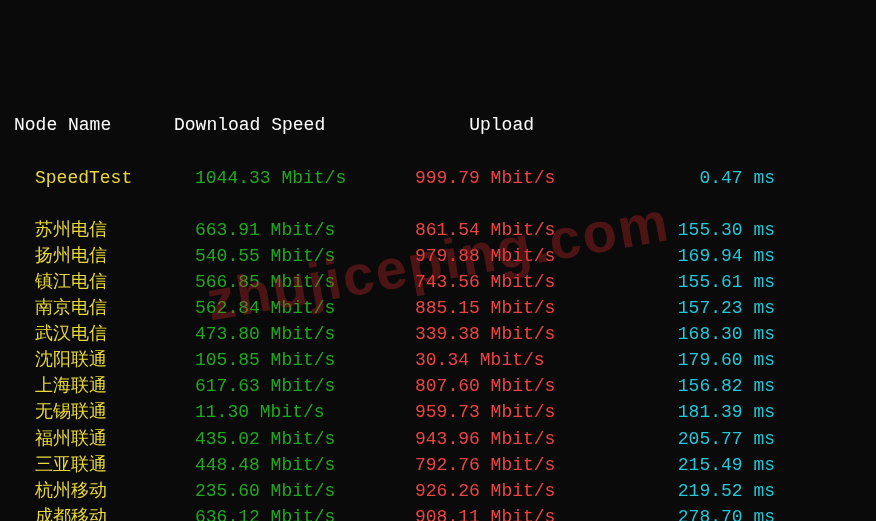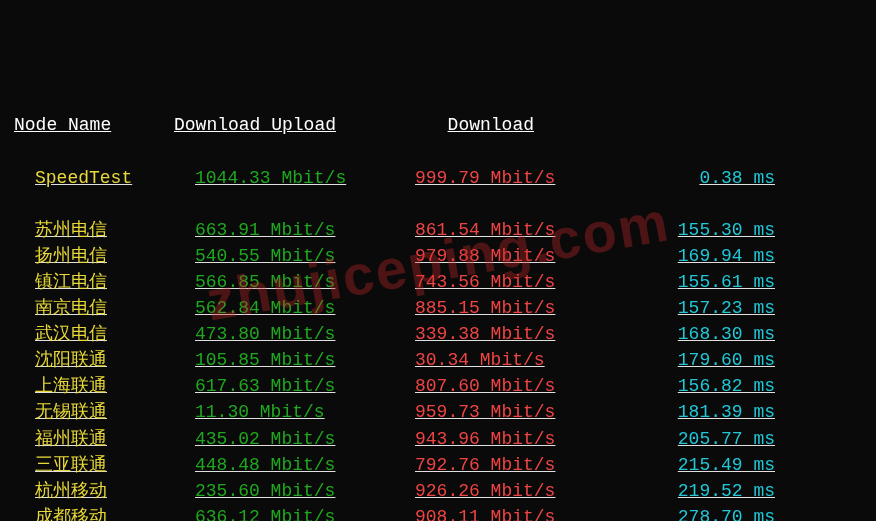--- a/index.html
+++ b/index.html
@@ -17,21 +17,21 @@
       width: 876px;
       height: 521px;
       white-space: pre;
       position: relative;
     }
     .white { color: #ffffff; }
     .yellow { color: #e8d838; margin-left: 21px; }
     .green { color: #1fa81f; }
     .red { color: #ef4444; }
     .cyan { color: #20c8d8; }
-    .row { display: flex; text-decoration: underline; }
+    .row { display: flex; }
     .col-node { width: 160px; }
     .col-upload { width: 220px; }
     .col-download { width: 220px; }
     .col-latency { width: 140px; text-align: right; }
     .hdr-upload { width: 220px; }
     .hdr-download { width: 220px; }
     .hdr-latency { width: 140px; text-align: right; }
     .watermark {
       position: absolute;
       top: 50%;
@@ -45,28 +45,28 @@
       letter-spacing: 2px;
     }
   </style>
 </head>
 <body>
 
 
 
 <div class="row white">
   <span class="col-node">Node Name</span>
-  <span class="hdr-download">Download Upload</span>
-  <span class="hdr-latency">Download</span>
+  <span class="hdr-download">Download Speed</span>
+  <span class="hdr-latency">Upload</span>
 </div>
 <div class="row">
   <span class="col-node yellow">SpeedTest</span>
   <span class="col-upload green">1044.33 Mbit/s</span>
   <span class="col-download red">999.79 Mbit/s</span>
-  <span class="col-latency cyan">0.38 ms</span>
+  <span class="col-latency cyan">0.47 ms</span>
 </div>
 <div id="rows-container"><div class="row"><span class="col-node yellow">苏州电信</span><span class="col-upload green">663.91 Mbit/s</span><span class="col-download red">861.54 Mbit/s</span><span class="col-latency cyan">155.30 ms</span></div><div class="row"><span class="col-node yellow">扬州电信</span><span class="col-upload green">540.55 Mbit/s</span><span class="col-download red">979.88 Mbit/s</span><span class="col-latency cyan">169.94 ms</span></div><div class="row"><span class="col-node yellow">镇江电信</span><span class="col-upload green">566.85 Mbit/s</span><span class="col-download red">743.56 Mbit/s</span><span class="col-latency cyan">155.61 ms</span></div><div class="row"><span class="col-node yellow">南京电信</span><span class="col-upload green">562.84 Mbit/s</span><span class="col-download red">885.15 Mbit/s</span><span class="col-latency cyan">157.23 ms</span></div><div class="row"><span class="col-node yellow">武汉电信</span><span class="col-upload green">473.80 Mbit/s</span><span class="col-download red">339.38 Mbit/s</span><span class="col-latency cyan">168.30 ms</span></div><div class="row"><span class="col-node yellow">沈阳联通</span><span class="col-upload green">105.85 Mbit/s</span><span class="col-download red">30.34 Mbit/s</span><span class="col-latency cyan">179.60 ms</span></div><div class="row"><span class="col-node yellow">上海联通</span><span class="col-upload green">617.63 Mbit/s</span><span class="col-download red">807.60 Mbit/s</span><span class="col-latency cyan">156.82 ms</span></div><div class="row"><span class="col-node yellow">无锡联通</span><span class="col-upload green">11.30 Mbit/s</span><span class="col-download red">959.73 Mbit/s</span><span class="col-latency cyan">181.39 ms</span></div><div class="row"><span class="col-node yellow">福州联通</span><span class="col-upload green">435.02 Mbit/s</span><span class="col-download red">943.96 Mbit/s</span><span class="col-latency cyan">205.77 ms</span></div><div class="row"><span class="col-node yellow">三亚联通</span><span class="col-upload green">448.48 Mbit/s</span><span class="col-download red">792.76 Mbit/s</span><span class="col-latency cyan">215.49 ms</span></div><div class="row"><span class="col-node yellow">杭州移动</span><span class="col-upload green">235.60 Mbit/s</span><span class="col-download red">926.26 Mbit/s</span><span class="col-latency cyan">219.52 ms</span></div><div class="row"><span class="col-node yellow">成都移动</span><span class="col-upload green">636.12 Mbit/s</span><span class="col-download red">908.11 Mbit/s</span><span class="col-latency cyan">278.70 ms</span></div></div>
 
 
 
 
 
 
 <div class="watermark">zhujiceping.com</div>
 

